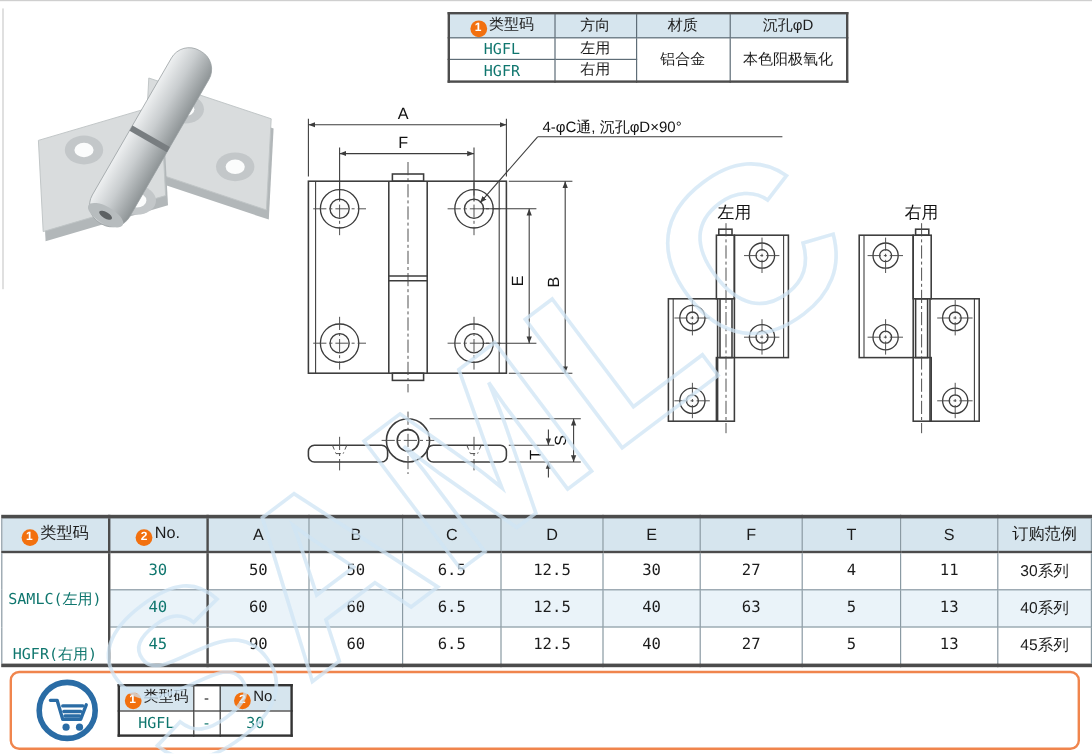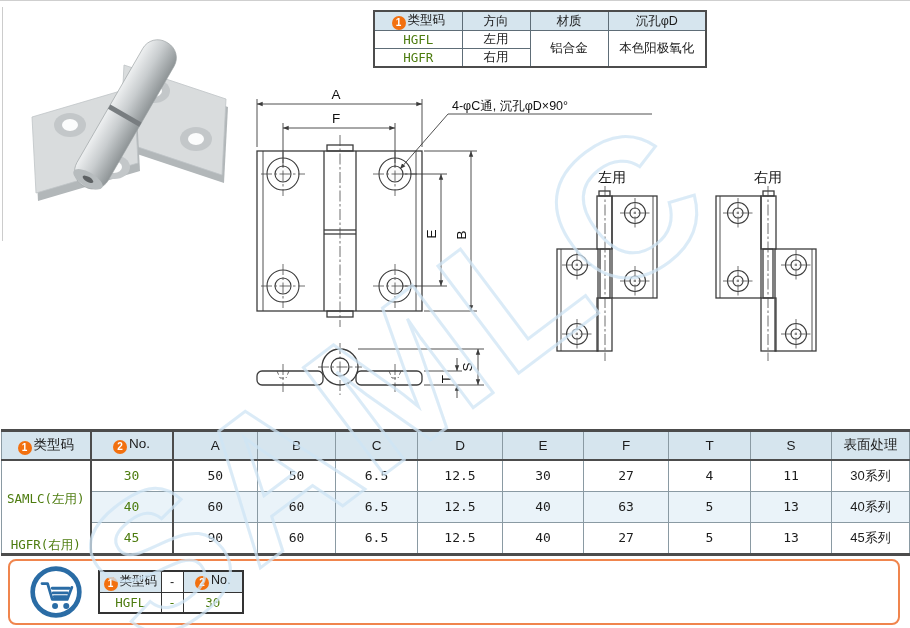--- a/index.html
+++ b/index.html
@@ -6,21 +6,21 @@
   body { background:#fff; }
   .page { position:relative; width:910px; height:628px; background:#fff; overflow:hidden;
           font-family:"Liberation Sans", sans-serif; color:#1c1c1c; border-top:1px solid #cfcfcf; }
   .photo-edge { position:absolute; left:2px; top:6px; width:1px; height:234px; background:#cccccc; }
 
   
   .badge { display:inline-flex; width:14px; height:14px; border-radius:50%; background:#f2700f;
            color:#fff; font-size:10px; font-weight:bold; align-items:center; justify-content:center;
            margin-right:2px; vertical-align:-2px; line-height:1; }
 
-  .blue { color:#4d7c0f;margin-top:29px; }
+  .blue { color:#0f766e;margin-top:29px; }
   .num  { font-family:"DejaVu Sans Mono", monospace; }
 
   
   .stable { position:absolute; left:373px; top:9px; border-collapse:collapse; table-layout:fixed;
             border:2px solid #4c4c4c; font-size:12.5px; text-align:center; }
   .stable th, .stable td { border:1px solid #5e6d77; padding:0; }
   .stable th { background:#d6e5ee; height:19px; font-weight:normal; }
   .stable td { height:17px; background:#fff; }
 
   
@@ -282,21 +282,21 @@
         <th class="thickR"><span class="badge">1</span><span>类型码</span></th>
         <th class="thickR"><span class="badge">2</span><span>No.</span></th>
         <th>A</th>
         <th>B</th>
         <th>C</th>
         <th>D</th>
         <th>E</th>
         <th>F</th>
         <th>T</th>
         <th>S</th>
-        <th>表面处理</th>
+        <th>订购范例</th>
       </tr>
     </thead>
     <tbody>
       <tr>
         <td rowspan="3" class="thickR codecell">
           <div class="blue num">SAMLC(左用)</div>
           <div class="blue num">HGFR(右用)</div>
         </td>
         <td class="thickR blue num">30</td>
         <td class="num">50</td>

